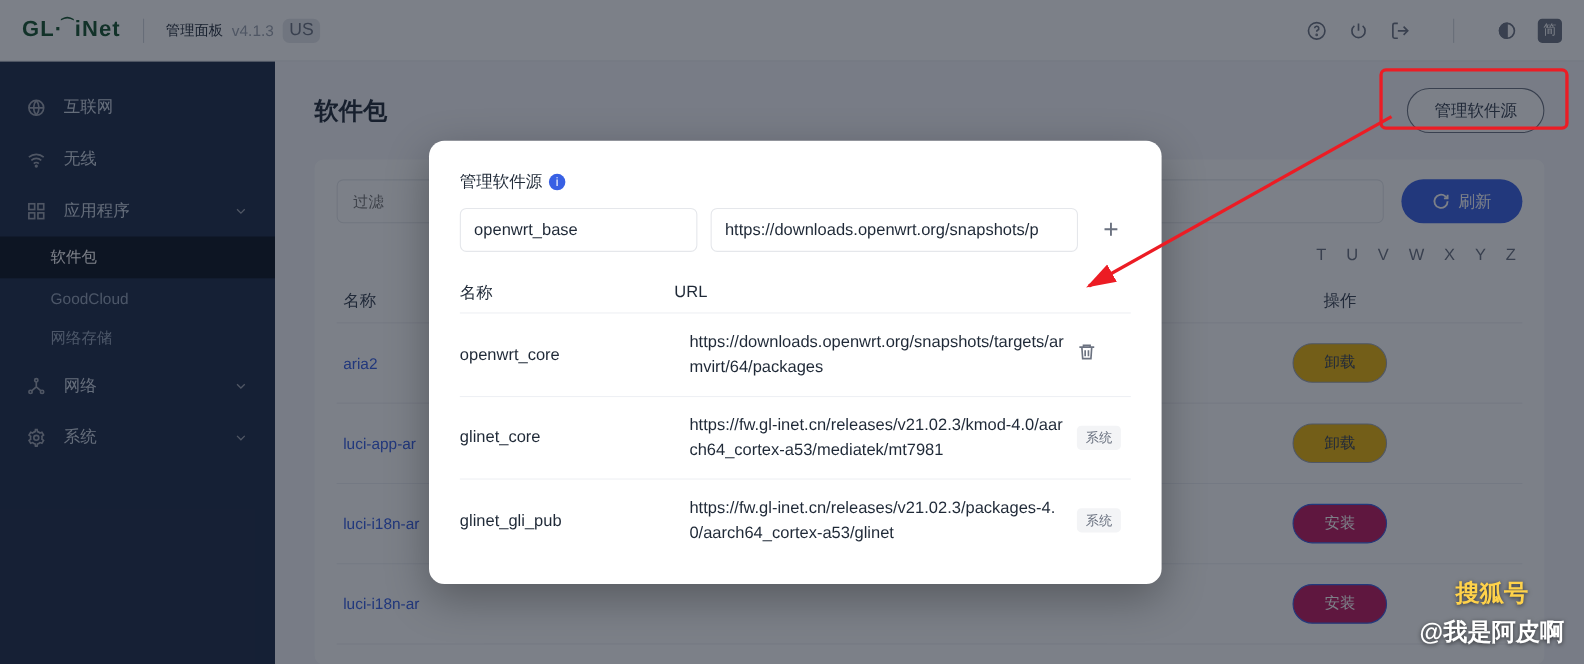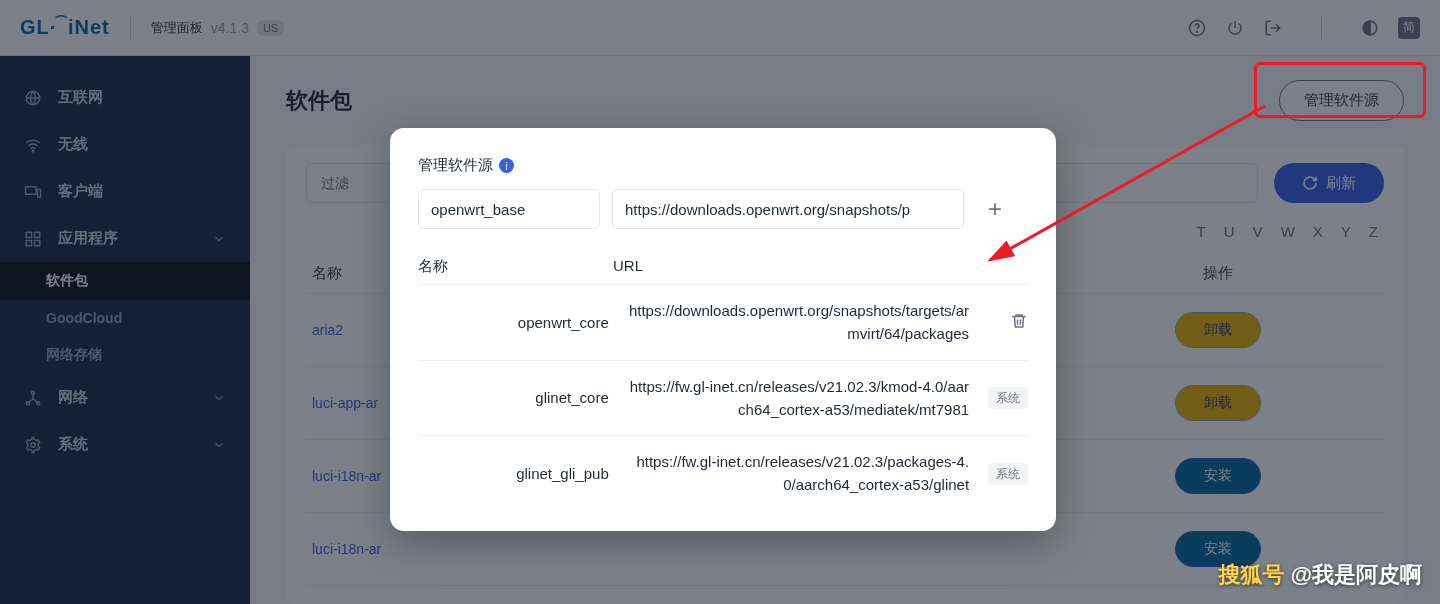--- a/index.html
+++ b/index.html
@@ -1,33 +1,33 @@
 <!DOCTYPE html>
 <html><head>
 <meta charset="utf-8">
 <style>
 * { box-sizing: border-box; margin: 0; padding: 0; }
 body { font-family: -apple-system, "Segoe UI", "PingFang SC", "Microsoft YaHei", sans-serif; width: 1440px; height: 604px; overflow: hidden; background: #fff; position: relative; }
 
 
 .header { height: 56px; background: #fff; border-bottom: 1px solid #e5e7eb; display: flex; align-items: center; padding: 0 20px; position: relative; z-index: 10; }
-.logo { font-size: 20px; font-weight: 600; color: #0369a1; letter-spacing: 1px; display: flex; align-items: center; }
+.logo { font-size: 20px; font-weight: 600; color: #14532d; letter-spacing: 1px; display: flex; align-items: center; }
 .logo .wifi-dot { position: relative; top: -6px; font-size: 12px; margin-left:-2px; }
 .h-divider { width: 1px; height: 22px; background: #d1d5db; margin: 0 20px; }
 .admin-title { font-size: 13px; color: #1f2937; }
 .version { font-size: 14px; color: #9ca3af; margin-left: 8px; }
-.region-badge { background: #e5e7eb; color: #6b7280; font-size: 11px; padding: 2px 6px; border-radius: 6px; margin-left: 8px; }
+.region-badge { background: #e5e7eb; color: #6b7280; font-size: 16px; padding: 2px 6px; border-radius: 6px; margin-left: 8px; }
 .header-right { margin-left: auto; display: flex; align-items: center; gap: 18px; color: #6b7280; }
 .header-right .hicon { width: 20px; height: 20px; cursor: pointer; display: inline-flex; align-items: center; justify-content: center; }
 .header-right svg { width: 18px; height: 18px; stroke: #6b7280; fill: none; stroke-width: 2; }
 .lang-badge { width: 22px; height: 22px; border-radius: 4px; background: #6b7280; color: #fff; font-size: 12px; display: flex; align-items: center; justify-content: center; }
 
 
 .layout { display: flex; height: calc(100% - 56px); position: relative; z-index: 10; }
-.sidebar { width: 250px; background: #1c2a47; color: #cbd5e1; padding-top: 18px; flex-shrink: 0; font-weight: bold; }
+.sidebar { width: 250px; background: #1c2a47; color: #cbd5e1; padding-top: 18px; flex-shrink: 0; }
 .nav-item { display: flex; align-items: center; padding: 14px 24px; gap: 16px; cursor: pointer; font-size: 15px; }
 .nav-item svg { width: 18px; height: 18px; stroke: #9ca3af; fill: none; stroke-width: 2; }
 .nav-item.sub { padding-left: 46px; font-size: 14px; padding-top: 10px; padding-bottom: 10px; color: #94a3b8; }
 .nav-item.sub.active { background: #0b1220; color: #fff; }
 .nav-chevron { margin-left: auto; }
 
 
 .main { flex: 1; background: #f5f6fa; padding: 24px 36px; overflow: hidden; }
 .main-head { display: flex; align-items: center; margin-bottom: 24px; }
 .main-title { font-size: 22px; font-weight: 600; color: #1f2937; }
@@ -42,47 +42,47 @@
 .alpha-row span { cursor: pointer; }
 
 .pkg-head { display: flex; padding: 10px 6px; font-size: 15px; color: #374151; border-bottom: 1px solid #eef0f4; }
 .col-name { width: 70%; }
 .col-act { width: 30%; text-align: center; }
 .pkg-row { display: flex; align-items: center; padding: 18px 6px; border-bottom: 1px solid #eef0f4; font-size: 14px; }
 .pkg-row .pn { color: #3860e4; width: 70%; cursor: pointer; }
 .pkg-row .pa { width: 30%; text-align: center; }
 .pkg-btn { border-radius: 24px; padding: 8px 28px; font-size: 14px; cursor: pointer; }
 .uninstall { background: #eab308; border: 1px solid #9ca3af; color: #374151; }
-.install { background: #0369a1; border: 1px solid #3860e4; color: #fff; }
+.install { background: #be185d; border: 1px solid #3860e4; color: #fff; }
 
 
 .overlay { position: absolute; inset: 0; background: rgba(17,24,39,0.55); z-index: 40; }
 .modal { position: absolute; left: 390px; top: 128px; width: 666px; background: #fff; border-radius: 14px; z-index: 50; padding: 28px 28px 20px; box-shadow: 0 12px 40px rgba(0,0,0,0.3); }
 .modal-title { font-size: 19px; color: #1f2937; margin-bottom: 24px; }
 .src-label { display: flex; align-items: center; gap: 6px; font-size: 15px; color: #1f2937; margin-bottom: 14px; }
 .info-icon { width: 15px; height: 15px; border-radius: 50%; background: #3860e4; color: #fff; font-size: 11px; display: inline-flex; align-items: center; justify-content: center; }
 .add-row { display: flex; gap: 12px; margin-bottom: 20px; align-items: center; }
 .add-row input { height: 40px; border: 1px solid #e5e7eb; border-radius: 6px; padding: 0 12px; font-size: 15px; color: #1f2937; }
-.inp-name { width: 182px; }
+.inp-name { width: 216px; }
 .inp-url { width: 352px; }
 .plus-btn { width: 38px; height: 38px; border: none; background: none; font-size: 24px; color: #6b7280; cursor: pointer; }
 
 .src-head { display: flex; font-size: 15px; color: #1f2937; padding: 8px 0; border-bottom: 1px solid #eef0f4; }
 .sc-name { width: 195px; }
 .sc-url { width: 360px; }
 .sc-act { width: 50px; }
-.src-row { display: flex; align-items: center; padding: 14px 0; border-bottom: 1px solid #eef0f4; font-size: 15px; color: #1f2937; text-align: right; }
+.src-row { display: flex; align-items: center; padding: 14px 0; border-bottom: 1px solid #eef0f4; font-size: 15px; color: #1f2937; }
 .src-row .url { word-break: break-all; line-height: 1.55; padding-right: 10px; margin-left: 18px; }
 .del-ico { color: #6b7280; cursor: pointer; }
 .sys-badge { background: #f3f4f6; color: #6b7280; font-size: 12px; padding: 4px 8px; border-radius: 4px; }
 
 
 .arrow-svg { position: absolute; left: 960px; top: 100px; z-index: 60; pointer-events: none; }
 
-.watermark { position: absolute; right: 18px; bottom: 14px; z-index: 70; font-size: 22px; color: #fff; font-weight: 600; text-shadow: 0 1px 4px rgba(0,0,0,0.6); display: flex; align-items: center; gap: 6px; }
+.watermark { position: absolute; right: 18px; bottom: 14px; z-index: 70; font-size: 22px; color: #fff; font-weight: 600; text-shadow: 0 1px 4px rgba(0,0,0,0.6); display: flex; align-items: center; gap: 6px; flex-direction: column; }
 .watermark .pre { color: #ffd24a; }
 </style>
 </head>
 <body>
 
 <div class="header">
   <div class="logo">GL·<span class="wifi-dot">⏜</span>iNet</div>
   <div class="h-divider"></div>
   <span class="admin-title">管理面板</span>
   <span class="version">v4.1.3</span>
@@ -130,27 +130,20 @@
       <span>互联网</span>
     </div>
     <div class="nav-item">
       <svg viewBox="0 0 24 24">
           <path d="M3 9a14 14 0 0 1 18 0"></path>
           <path d="M6 13a9 9 0 0 1 12 0"></path>
           <path d="M9 17a4 4 0 0 1 6 0"></path>
           <circle cx="12" cy="20" r="1" fill="#9ca3af"></circle>
         </svg>
       <span>无线</span>
-    </div>
-    <div class="nav-item">
-      <svg viewBox="0 0 24 24">
-          <rect x="2" y="5" width="14" height="10" rx="1"></rect>
-          <rect x="18" y="8" width="4" height="11" rx="1"></rect>
-        </svg>
-      <span>客户端</span>
     </div>
     <div class="nav-item">
       <svg viewBox="0 0 24 24">
           <rect x="3" y="3" width="7" height="7"></rect>
           <rect x="14" y="3" width="7" height="7"></rect>
           <rect x="3" y="14" width="7" height="7"></rect>
           <rect x="14" y="14" width="7" height="7"></rect>
         </svg>
       <span>应用程序</span>
       <svg class="nav-chevron" viewBox="0 0 24 24" style="width:14px;height:14px">

